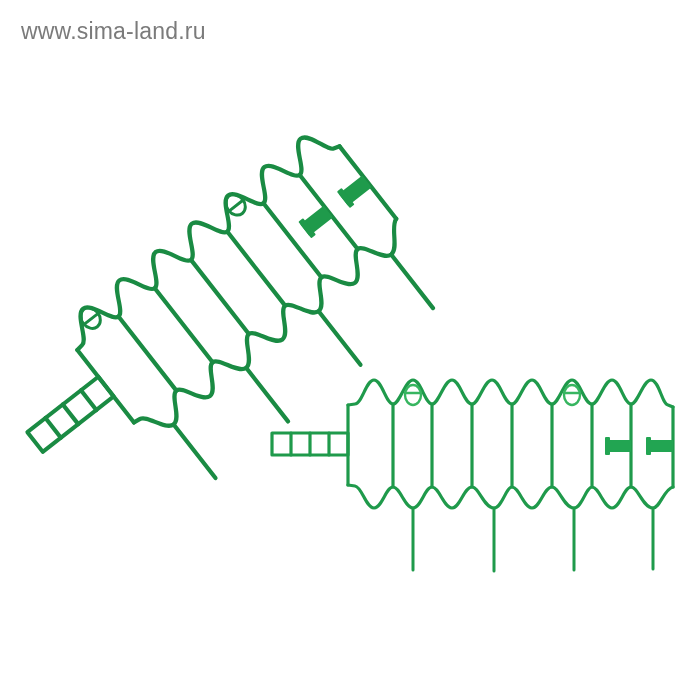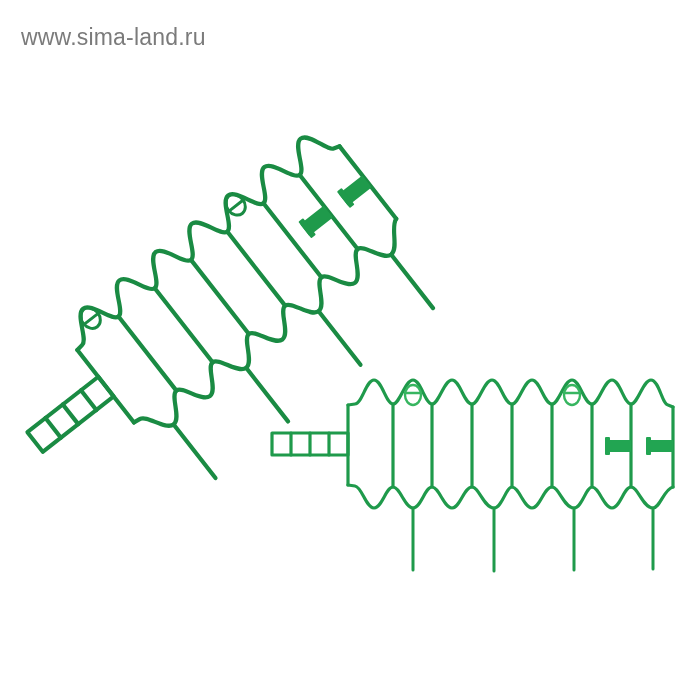--- a/index.html
+++ b/index.html
@@ -1,18 +1,18 @@
 <!DOCTYPE html>
 <html><head>
   <meta charset="utf-8">
   <style>
     html, body { margin: 0; padding: 0; background: #ffffff; }
     body { width: 700px; height: 700px; position: relative; overflow: hidden; }
     .watermark {
-      position: absolute; left: 21px; top: 24px;
+      position: absolute; left: 21px; top: 18px;
       font-family: "Liberation Sans", sans-serif;
       font-size: 23px; color: #7b7b7b; letter-spacing: 0.2px;
     }
     svg.scene { position: absolute; left: 0; top: 0; }
   </style>
 </head>
 <body>
 
 <div class="watermark">www.sima-land.ru</div>
 

